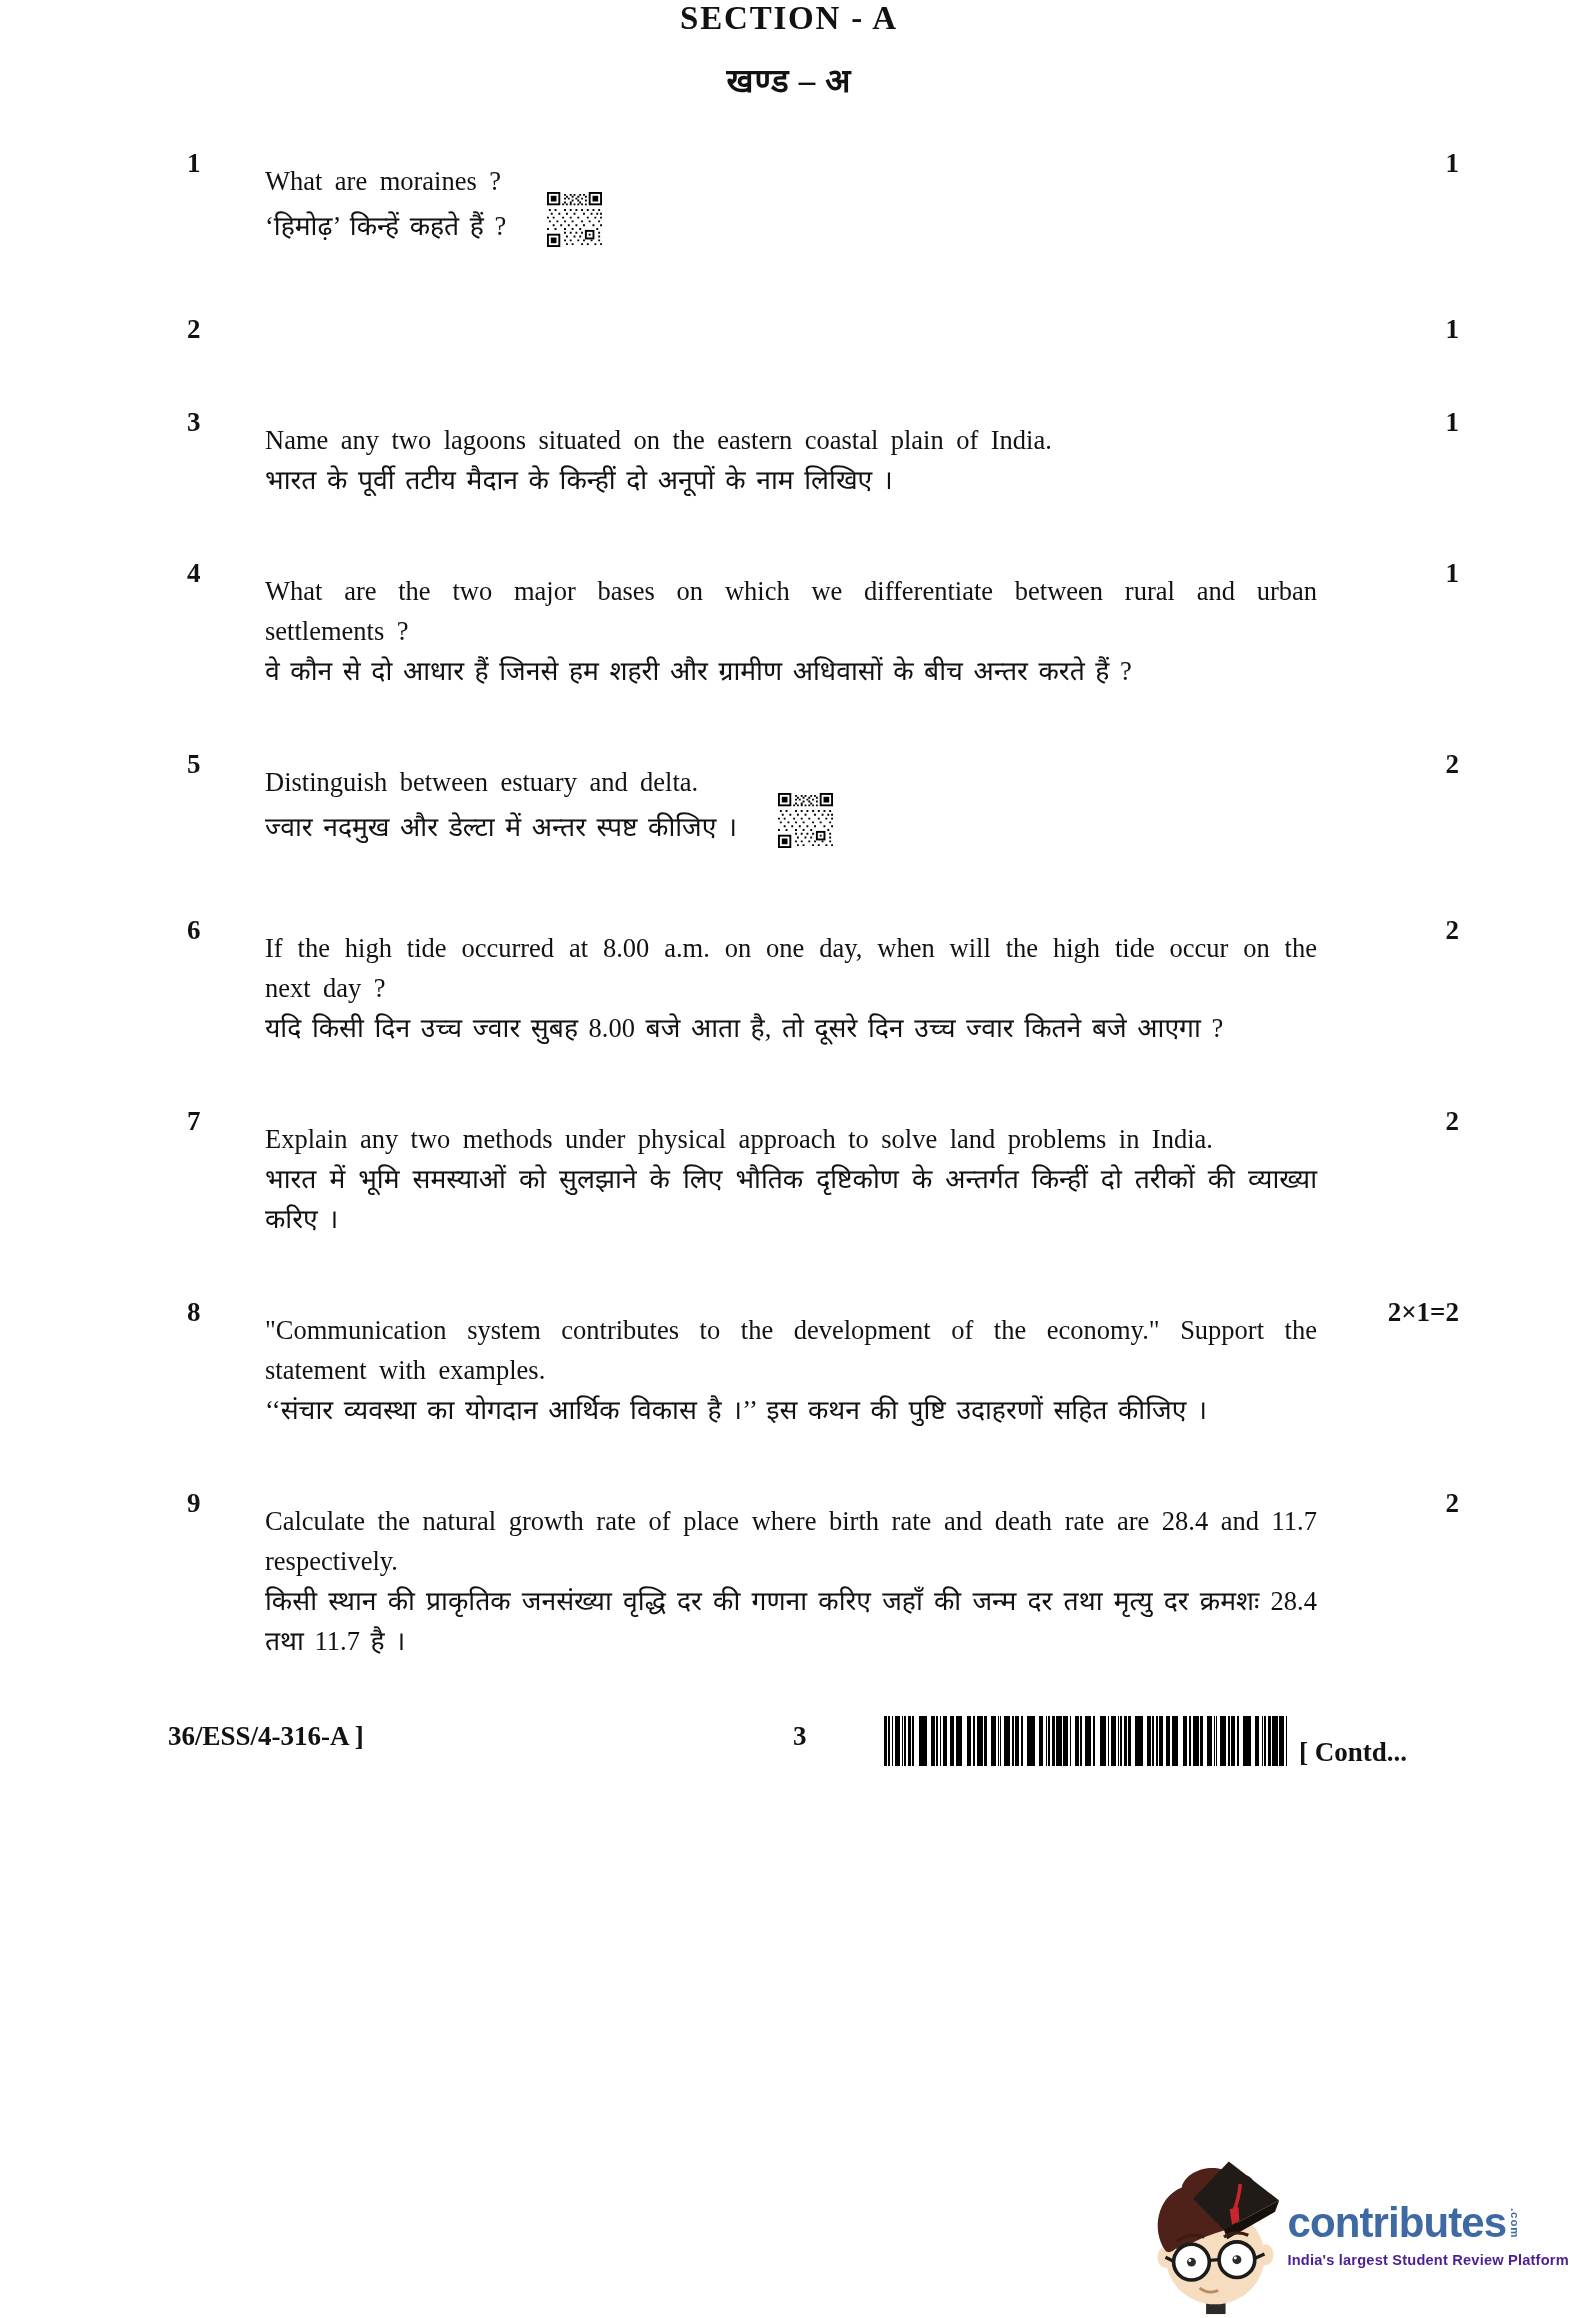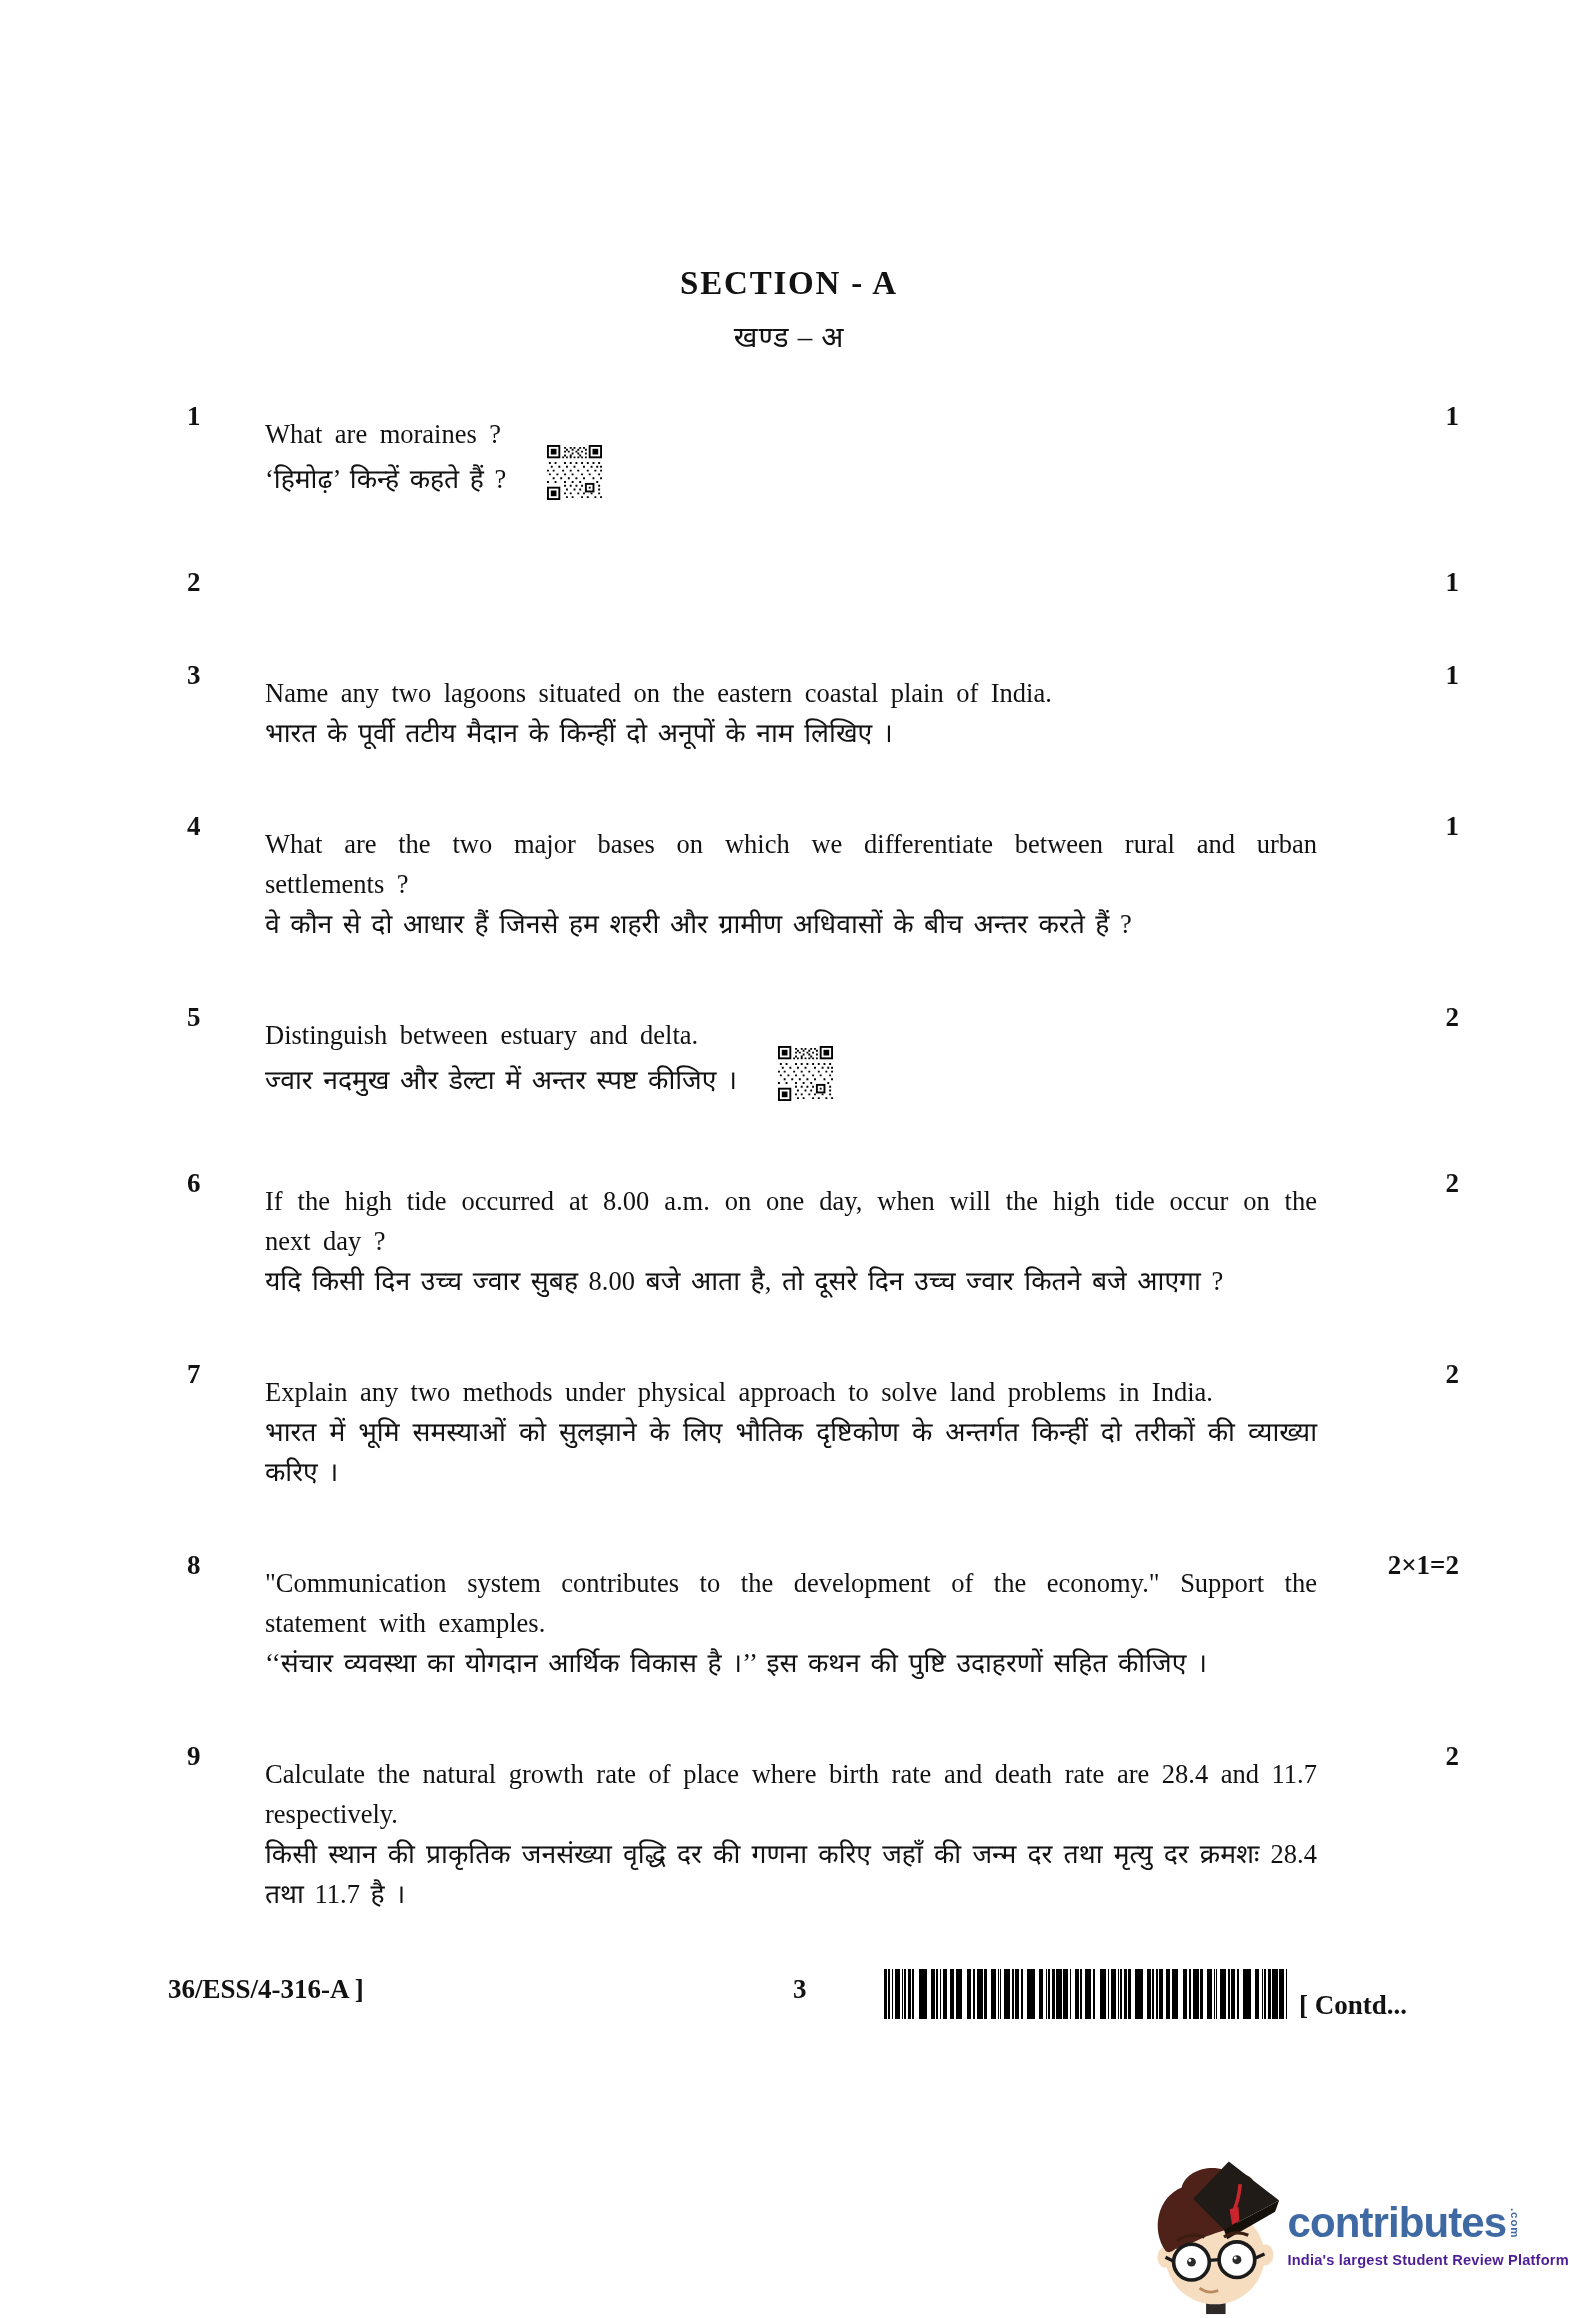--- a/index.html
+++ b/index.html
@@ -8,26 +8,26 @@
   body {
     width: 1578px; height: 2319px;
     background: #ffffff;
     color: #121212;
     font-family: "Liberation Serif", "DejaVu Serif", serif;
     position: relative;
     overflow: hidden;
   }
 
   
-  .section-header { text-align: center; padding-top: 265px; }
+  .section-header { text-align: center; }
   .section-title {
     font-size: 33px; font-weight: bold; letter-spacing: 1.8px;
   }
   .section-title-hindi {
-    font-size: 29px; font-weight: normal; margin-top: 14px; letter-spacing: 0.9px;
+    font-size: 33px; font-weight: bold; margin-top: 20px; letter-spacing: 0.9px;
   }
 
   
   .questions { margin-top: 41px; }
   .question {
     display: flex; align-items: flex-start;
     padding: 0 119px 0 187px;
     margin-bottom: 53px;
   }
   .q-num {

